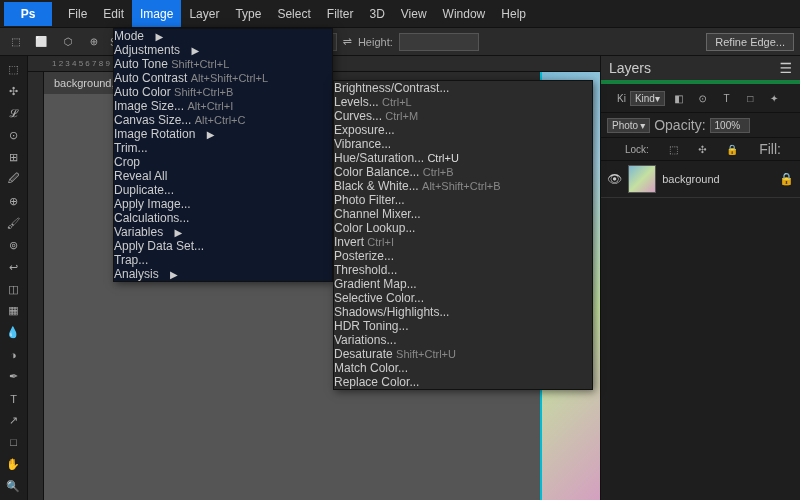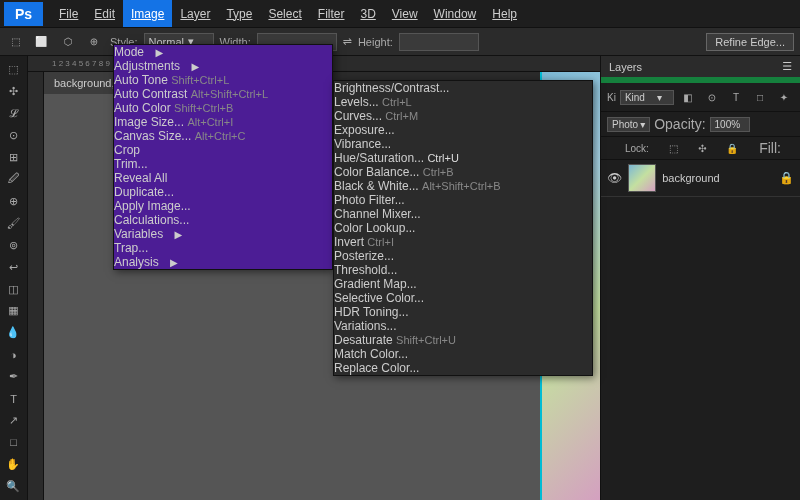--- a/index.html
+++ b/index.html
@@ -18,47 +18,46 @@
     .top-toolbar {
       height: 28px;
       background: #1e1e1e;
       display: flex;
       align-items: center;
       padding: 0 4px;
       gap: 4px;
       border-bottom: 1px solid #111;
     }
     .ps-logo {
-      width: 39px;
+      width: 48px;
       height: 24px;
       background: #1473e6;
       color: white;
       font-weight: bold;
-      font-size: 14px;
+      font-size: 12px;
       display: flex;
       align-items: center;
       justify-content: center;
       margin-right: 4px;
     }
     .menu-bar {
       display: flex;
       align-items: center;
       height: 100%;
       gap: 0;
     }
     .menu-item {
       padding: 0 8px;
       height: 100%;
       display: flex;
       align-items: center;
       cursor: pointer;
       color: #ccc;
       font-size: 12px;
       white-space: nowrap;
-      text-decoration: underline;
     }
     .menu-item.active { background: #1473e6; color: white; }
 
     
     .second-toolbar {
       height: 28px;
       background: #2b2b2b;
       display: flex;
       align-items: center;
       padding: 0 6px;
@@ -199,46 +198,46 @@
     .right-panel {
       width: 200px;
       background: #1e1e1e;
       border-left: 1px solid #111;
       display: flex;
       flex-direction: column;
     }
     .layers-header {
       background: #2b2b2b;
       padding: 4px 8px;
-      font-size: 11px;
-      color: #ccc;
-      border-bottom: 6px solid #15803d;
+      font-size: 14px;
+      color: #ccc;
+      border-bottom: 4px solid #15803d;
       display: flex;
       align-items: center;
       justify-content: space-between;
     }
     .layers-controls {
-      padding: 4px 6px;
+      padding: 4px 16px;
       display: flex;
       align-items: center;
       gap: 4px;
       border-bottom: 1px solid #111;
       justify-content: space-between;
     }
     .kind-label { font-size: 10px; color: #aaa; }
     .kind-dropdown {
       background: #3a3a3a;
       border: 1px solid #555;
       color: #ccc;
       font-size: 10px;
       padding: 1px 4px;
       flex: 1;
       display: flex;
       align-items: center;
-      gap: 12px;
+      gap: 0;
     }
     .layer-row {
       display: flex;
       align-items: center;
       padding: 4px 6px;
       gap: 6px;
       border-bottom: 1px solid #333;
       cursor: pointer;
     }
     .layer-blend {
@@ -276,23 +275,23 @@
       flex-shrink: 0;
     }
     .layer-name { font-size: 11px; color: #ccc; flex: 1; }
     .item-arrow { font-size: 10px; margin-left: 8px; }
     .item-shortcut { color: #888; font-size: 11px; }
     .item.highlighted .item-shortcut { color: #ddd; }
 
     
     .image-menu {
       position: absolute;
-      top: 44px;
+      top: 28px;
       left: 113px;
-      background: #4c1d95;
+      background: #0f172a;
       border: 1px solid #111;
       min-width: 220px;
       box-shadow: 2px 2px 8px rgba(0,0,0,0.5);
       z-index: 1001;
     }
 
     
     .adjustments-menu {
       position: absolute;
       top: 56px;
@@ -459,42 +458,49 @@
   <div class="separator"></div>
   <div class="item">
     <span>Image Size...</span>
     <span class="item-shortcut">Alt+Ctrl+I</span>
   </div>
   <div class="item">
     <span>Canvas Size...</span>
     <span class="item-shortcut">Alt+Ctrl+C</span>
   </div>
   <div class="item">
+    <span>Image Rotation</span>
+    <span class="item-arrow">▶</span>
+  </div>
+  <div class="item">
+    <span>Trim...</span>
+  </div>
+  <div class="item">
     <span>Crop</span>
-  </div>
-  <div class="item">
-    <span>Trim...</span>
   </div>
   <div class="item">
     <span>Reveal All</span>
   </div>
   <div class="separator"></div>
   <div class="item">
     <span>Duplicate...</span>
   </div>
   <div class="item">
     <span>Apply Image...</span>
   </div>
   <div class="item">
     <span>Calculations...</span>
   </div>
   <div class="separator"></div>
   <div class="item">
     <span>Variables</span>
     <span class="item-arrow">▶</span>
+  </div>
+  <div class="item">
+    <span>Apply Data Set...</span>
   </div>
   <div class="separator"></div>
   <div class="item">
     <span>Trap...</span>
   </div>
   <div class="separator"></div>
   <div class="item">
     <span>Analysis</span>
     <span class="item-arrow">▶</span>
   </div>
@@ -552,20 +558,23 @@
     <span>Threshold...</span>
   </div>
   <div class="item">
     <span>Gradient Map...</span>
   </div>
   <div class="item">
     <span>Selective Color...</span>
   </div>
   <div class="separator"></div>
   <div class="item">
+    <span>Shadows/Highlights...</span>
+  </div>
+  <div class="item">
     <span>HDR Toning...</span>
   </div>
   <div class="separator"></div>
   <div class="item">
     <span>Variations...</span>
   </div>
   <div class="separator"></div>
   <div class="item">
     <span>Desaturate</span>
     <span class="item-shortcut">Shift+Ctrl+U</span>

